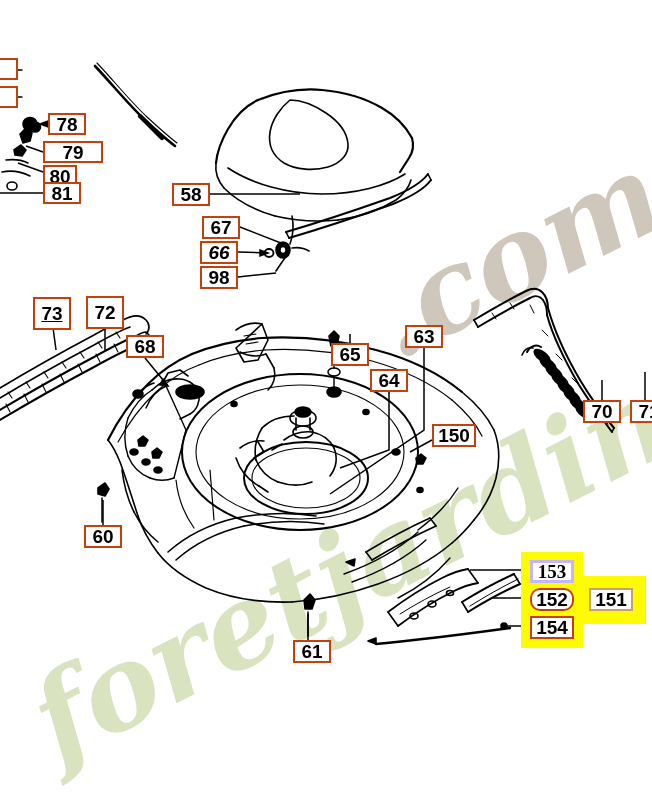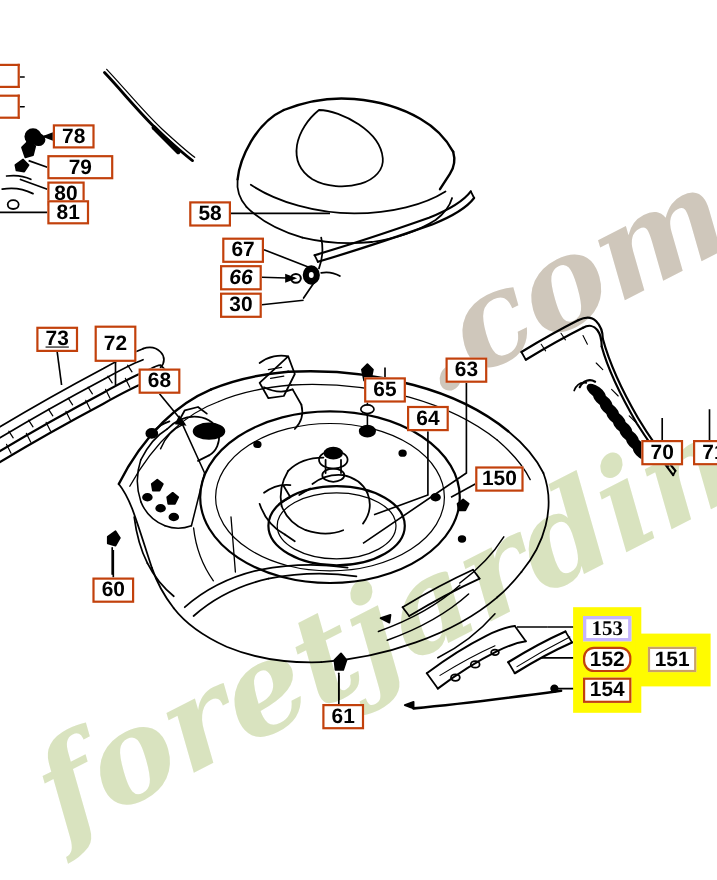--- a/index.html
+++ b/index.html
@@ -376,23 +376,23 @@
     <div class="label" style="left:43px; top:165px; width:34px; height:22px;">80</div>
 
     <div class="label" style="left:43px; top:182px; width:38px; height:22px;">81</div>
 
     <div class="label" style="left:172px; top:183px; width:38px; height:23px;">58</div>
 
     <div class="label" style="left:202px; top:216px; width:38px; height:23px;">67</div>
 
     <div class="label" style="left:200px; top:241px; width:38px; height:23px;font-style:italic;">66</div>
 
-    <div class="label" style="left:200px; top:266px; width:38px; height:23px;">30</div>
-
-    <div class="label" style="left:33px; top:297px; width:38px; height:23px;text-decoration:underline;">73</div>
+    <div class="label" style="left:200px; top:266px; width:38px; height:23px;">98</div>
+
+    <div class="label" style="left:33px; top:297px; width:38px; height:33px;text-decoration:underline;">73</div>
 
     <div class="label" style="left:86px; top:296px; width:38px; height:33px;">72</div>
 
     <div class="label" style="left:126px; top:335px; width:38px; height:23px;">68</div>
 
     <div class="label" style="left:331px; top:311px; width:38px; height:23px;margin-top:32px;">65</div>
 
     <div class="label" style="left:405px; top:325px; width:38px; height:23px;">63</div>
 
     <div class="label" style="left:370px; top:369px; width:38px; height:23px;">64</div>

